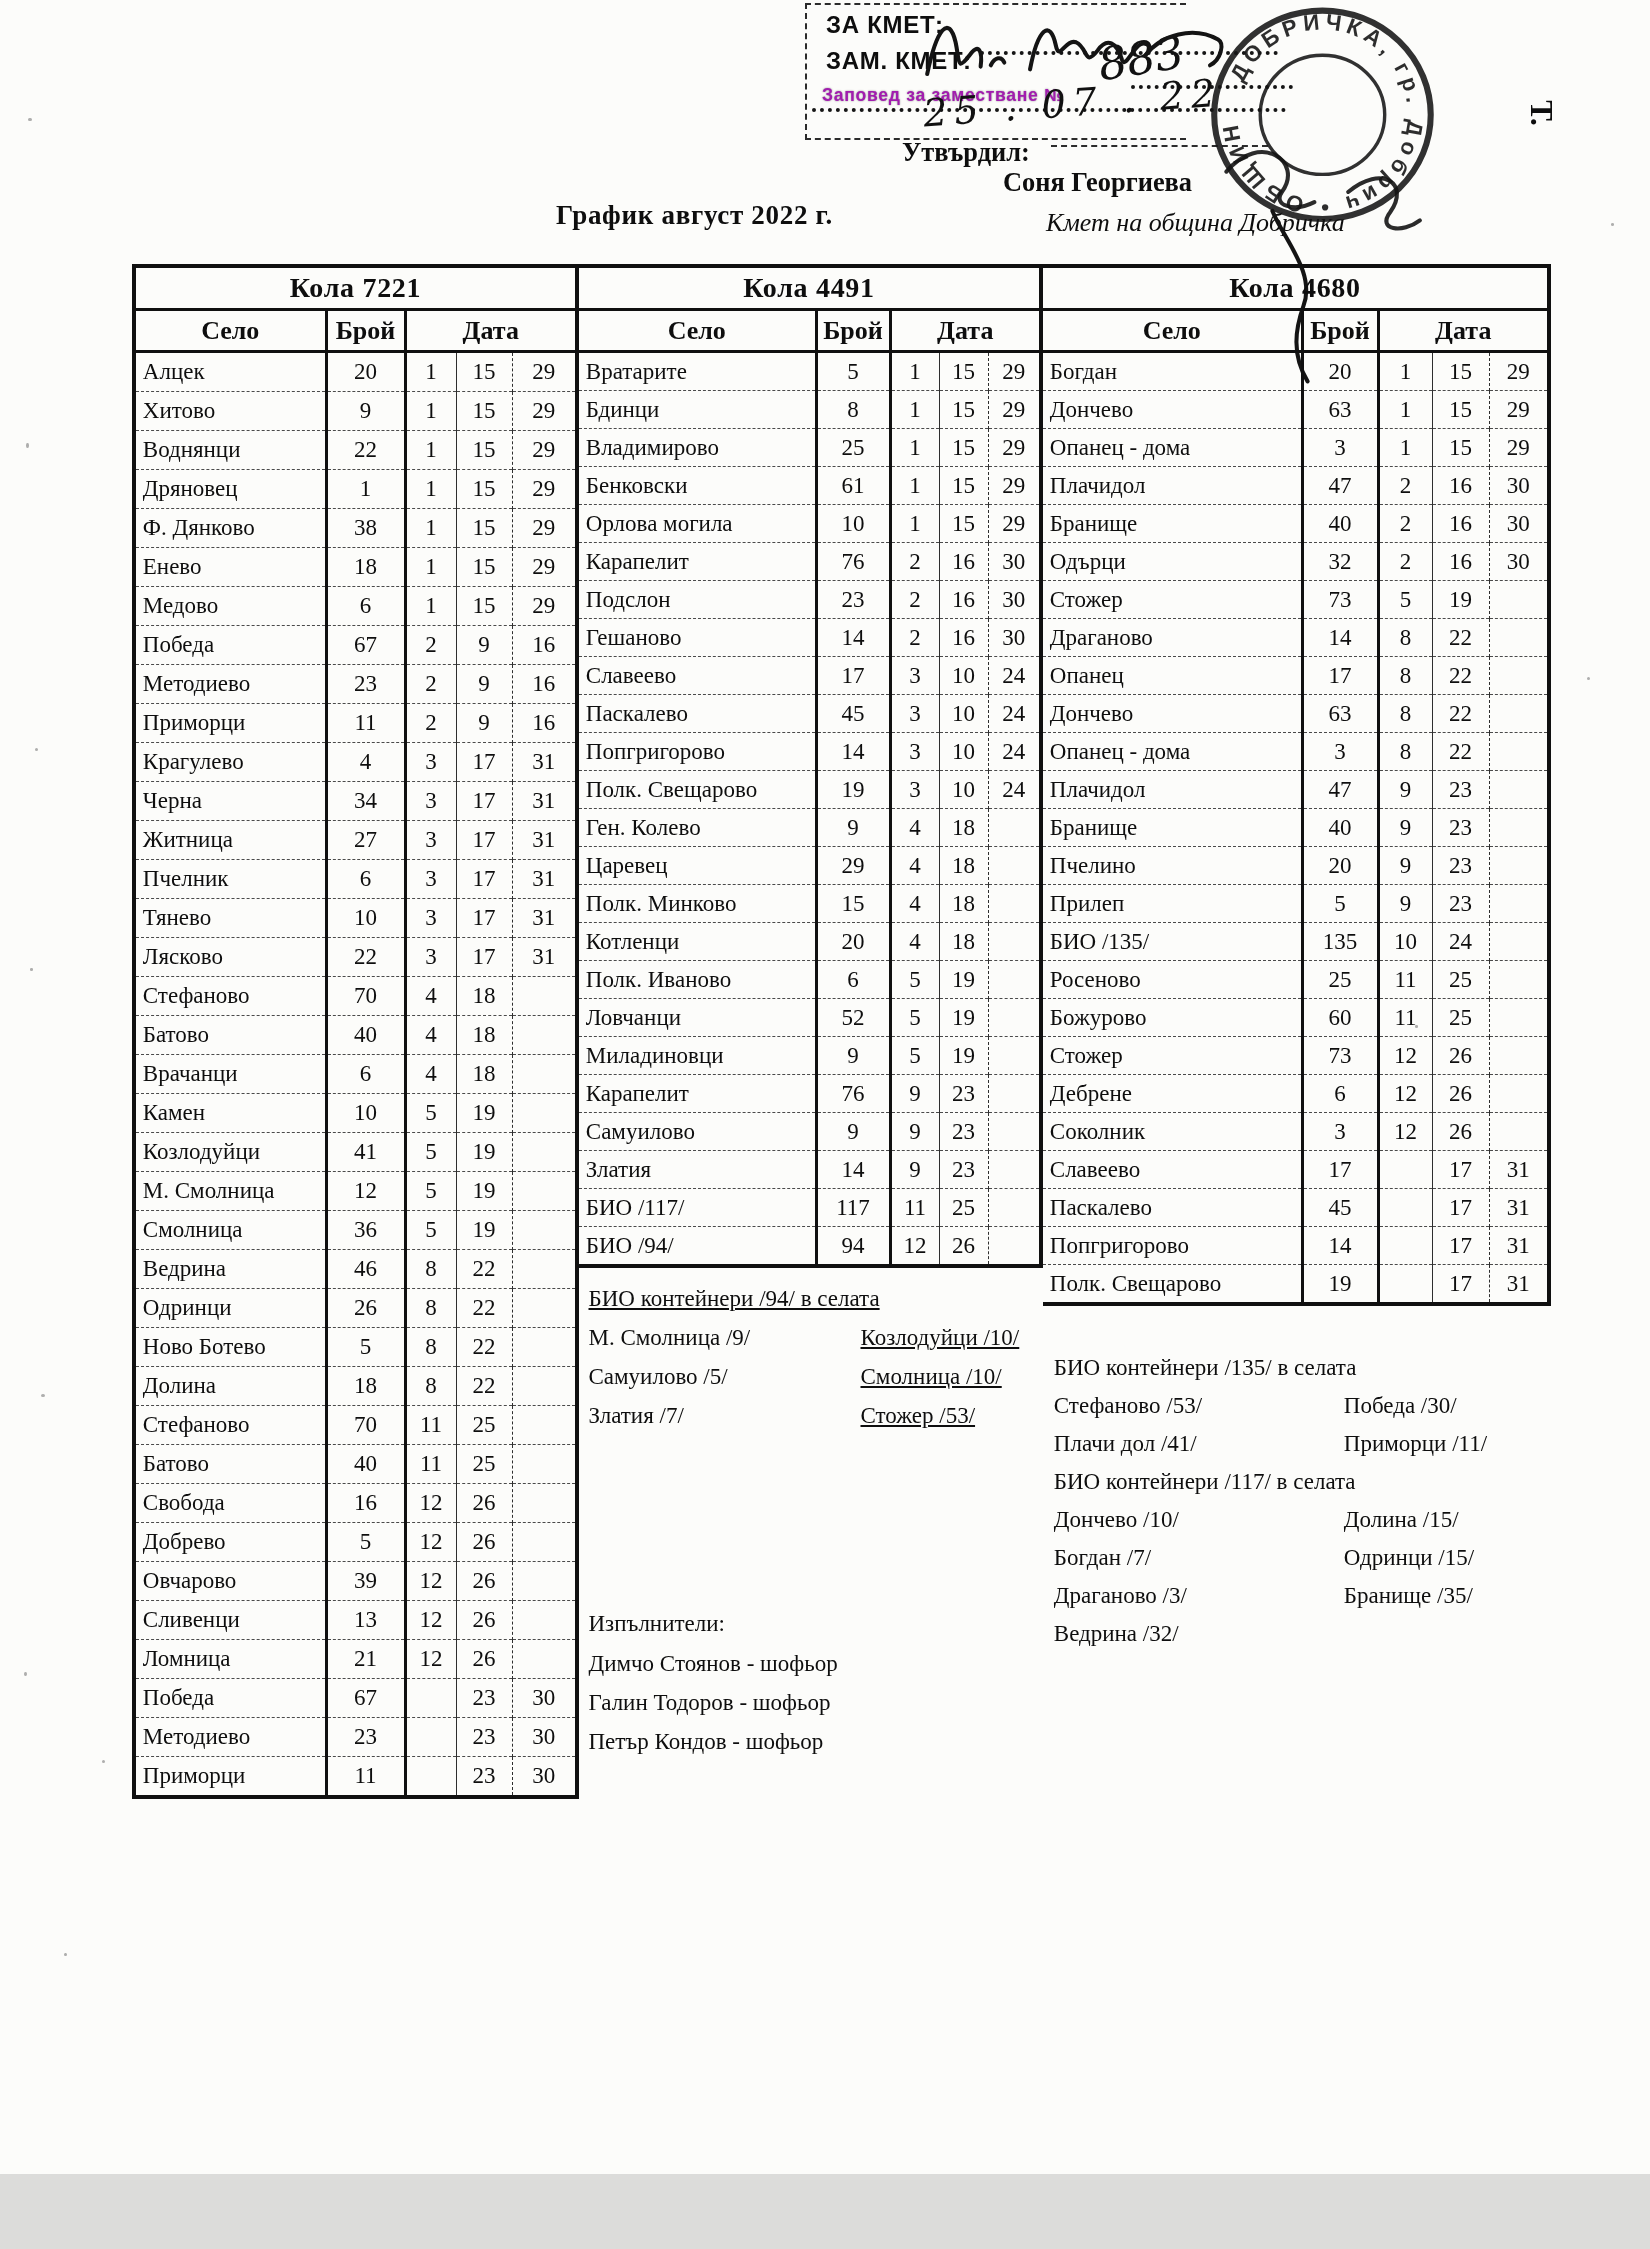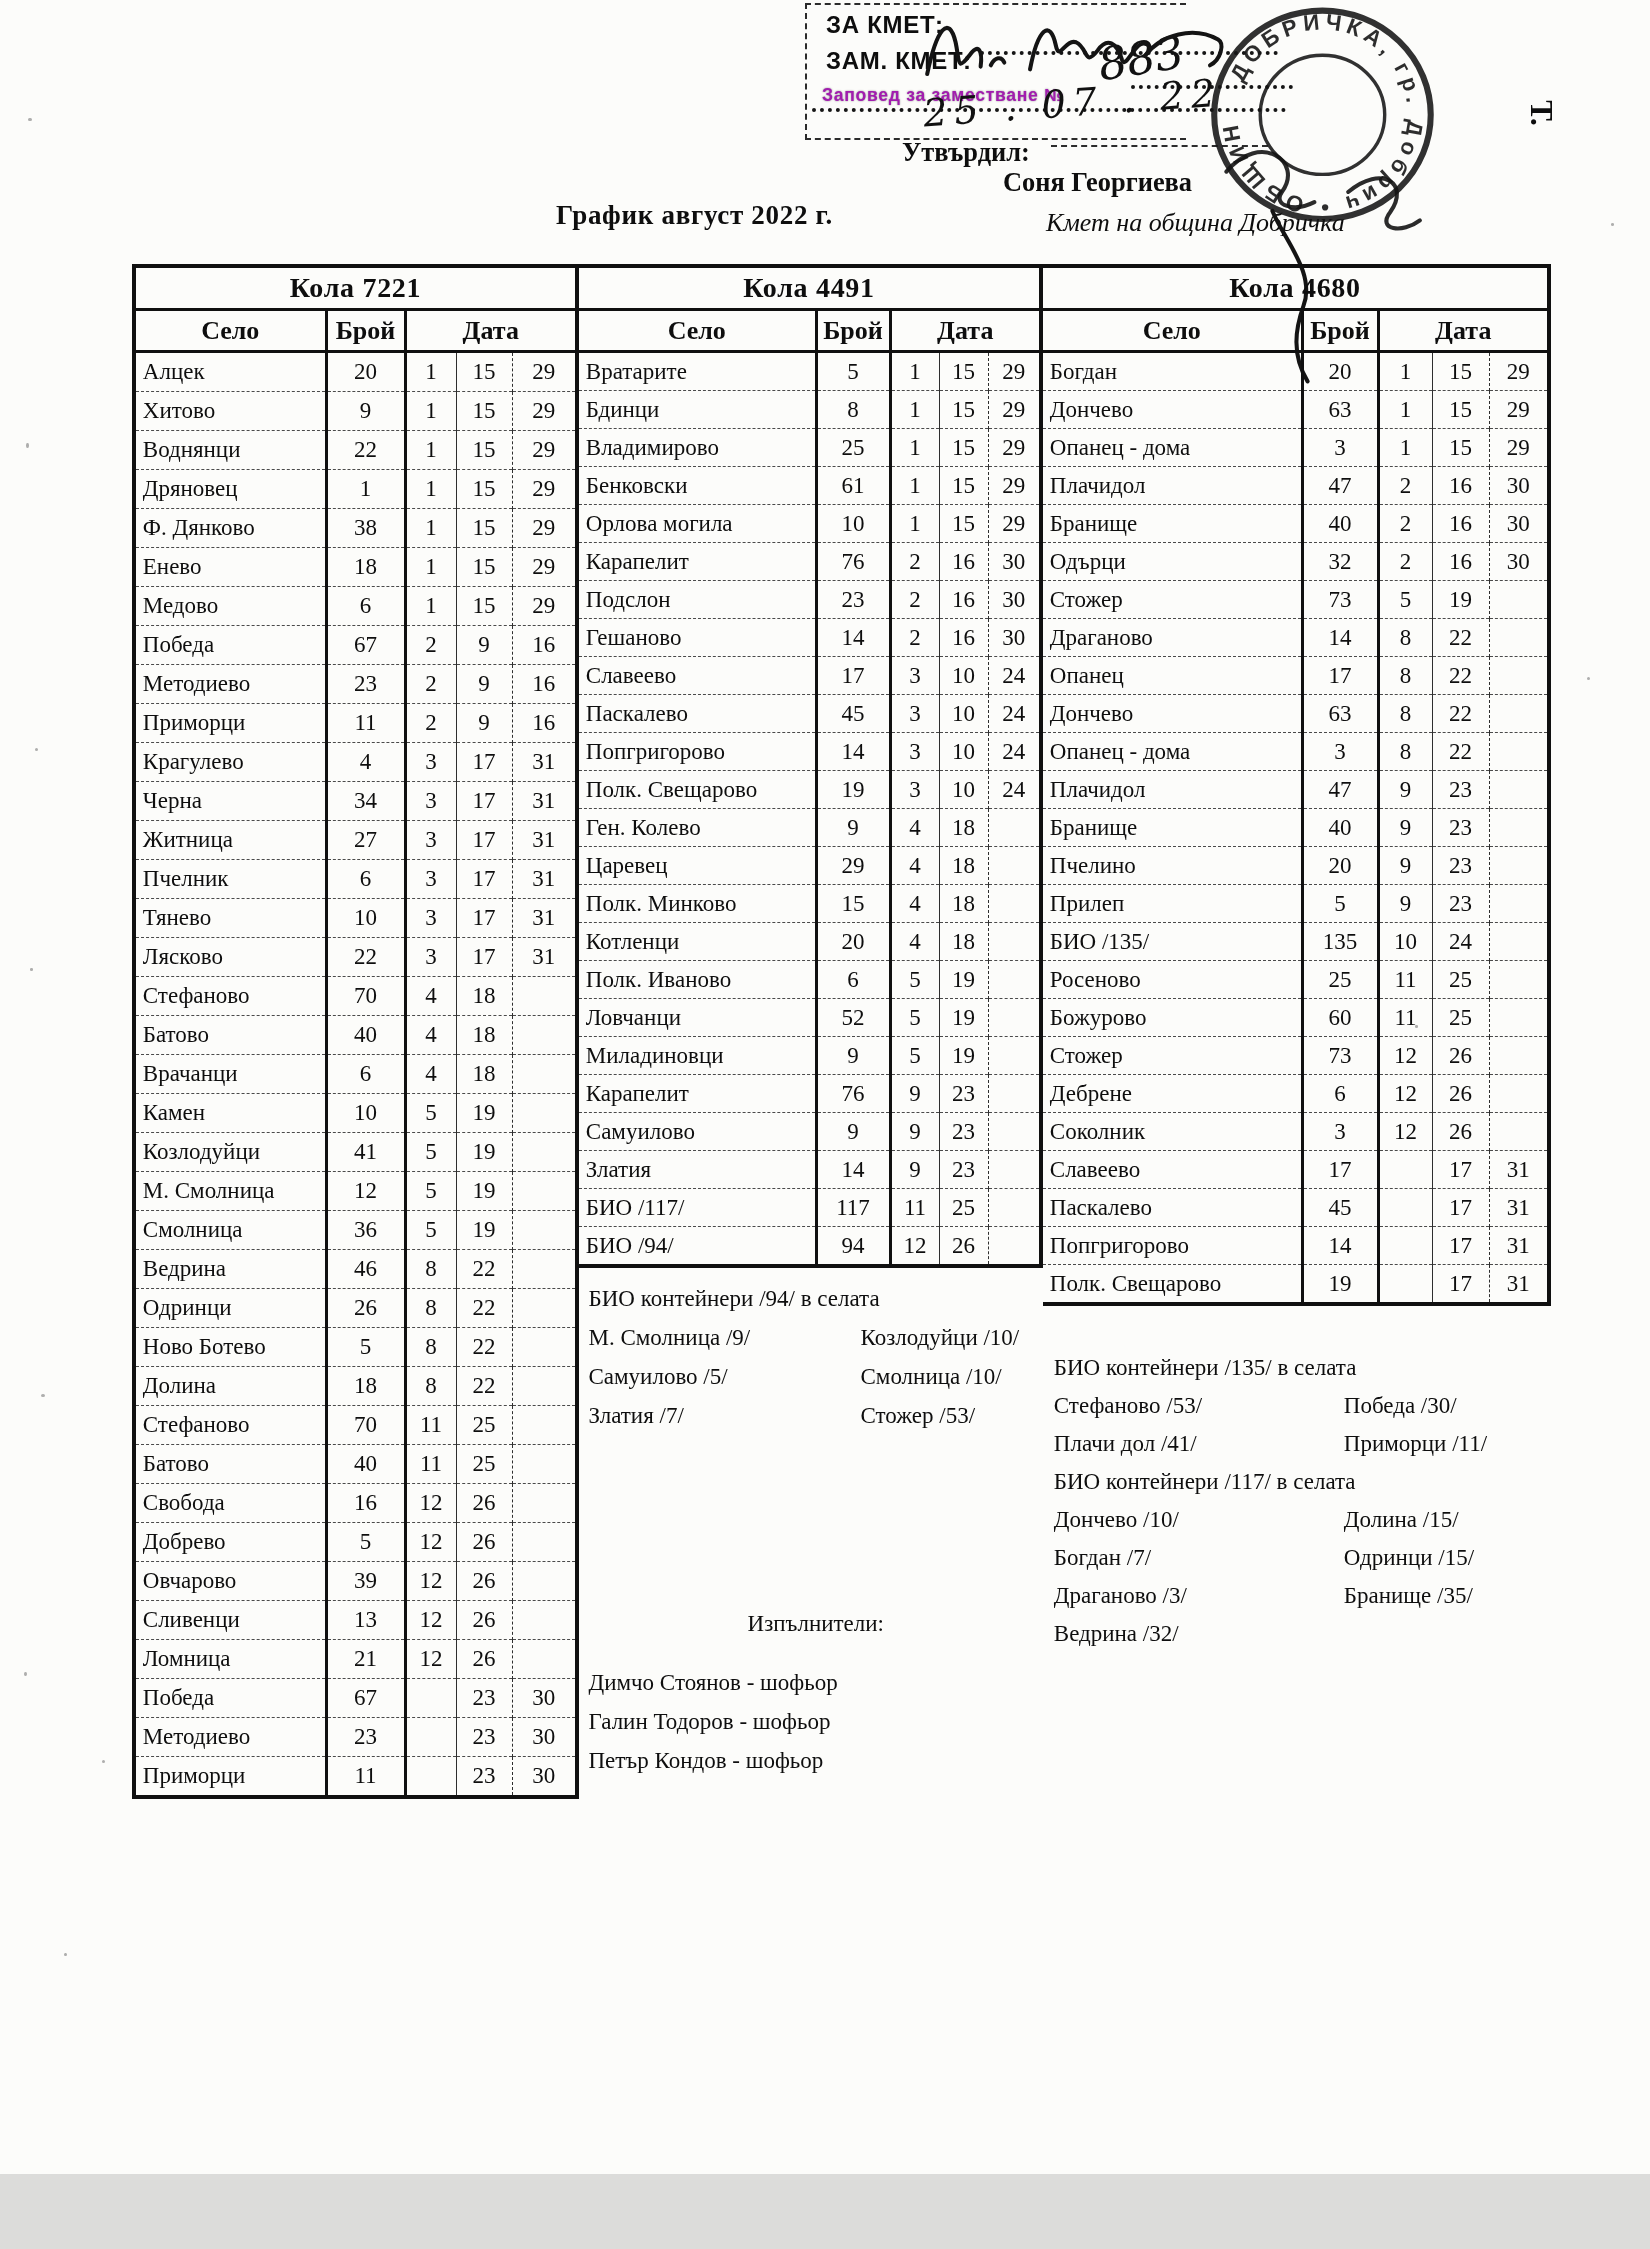--- a/index.html
+++ b/index.html
@@ -50,28 +50,28 @@
   td.c-name{padding-left:6.8px;text-align:left;}
   td.c-count,td.c-d1,td.c-d2,td.c-d3{text-align:center;}
   td.c-d1{border-right:1.4px solid #2e2e2e;}
   td.c-d2{border-right:1.4px dashed #2e2e2e;}
   .col1 .cn{width:192px}.col1 .cc{width:79px}.col1 .cd1{width:51px}.col1 .cd2{width:56px}
   .col2 .cn{width:237px}.col2 .cc{width:74px}.col2 .cd1{width:49px}.col2 .cd2{width:49px}
   .col3 .cn{width:259px}.col3 .cc{width:76px}.col3 .cd1{width:54px}.col3 .cd2{width:57px}
 
   
   .note{font-size:23px;line-height:39px;}
-  .col2 .note{margin:10.8px 0 0 9.5px;}
+  .col2 .note{margin:10.8px 0 0 9.5px;text-decoration:underline;}
   .col3 .note{margin:43px 0 0 10.8px;line-height:38px;}
   .col3 .note + .note{margin-top:0;}
   .pair .p1{display:inline-block;}
   .col2 .pair .p1{width:272px;}
   .col3 .pair .p1{width:290px;}
   .executors{margin:169px 0 0 9.5px;font-size:23px;line-height:39px;}
-  .executors .title{margin-bottom:20px;text-align:center;}
+  .executors .title{margin-bottom:1px;}
 
   .speck{position:absolute;background:#6d6d6d;opacity:.55;border-radius:50%;}
 </style>
 </head>
 <body>
 
 <div class="page">
 
   <div class="stamp-box">
     <div class="sb1">ЗА КМЕТ:</div>

